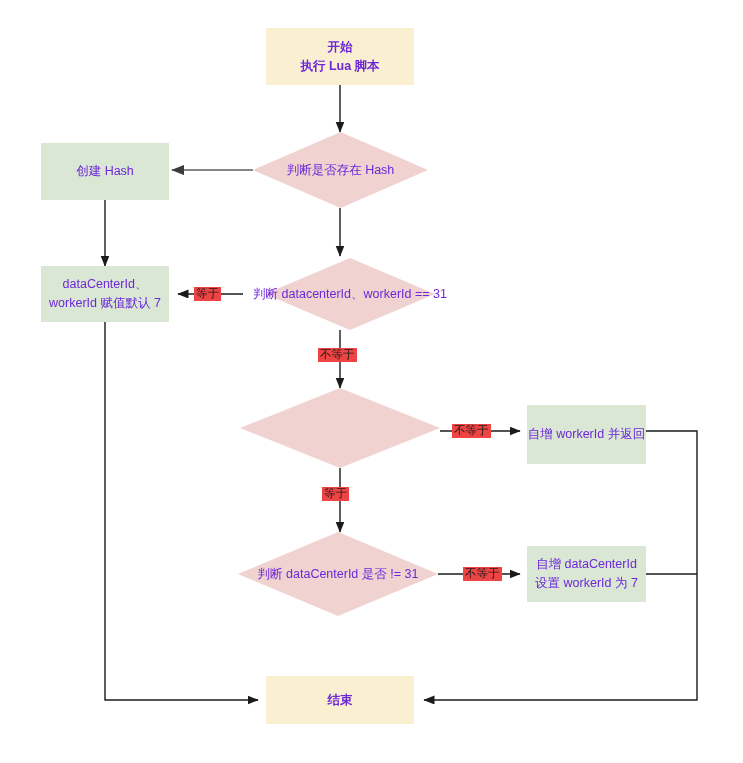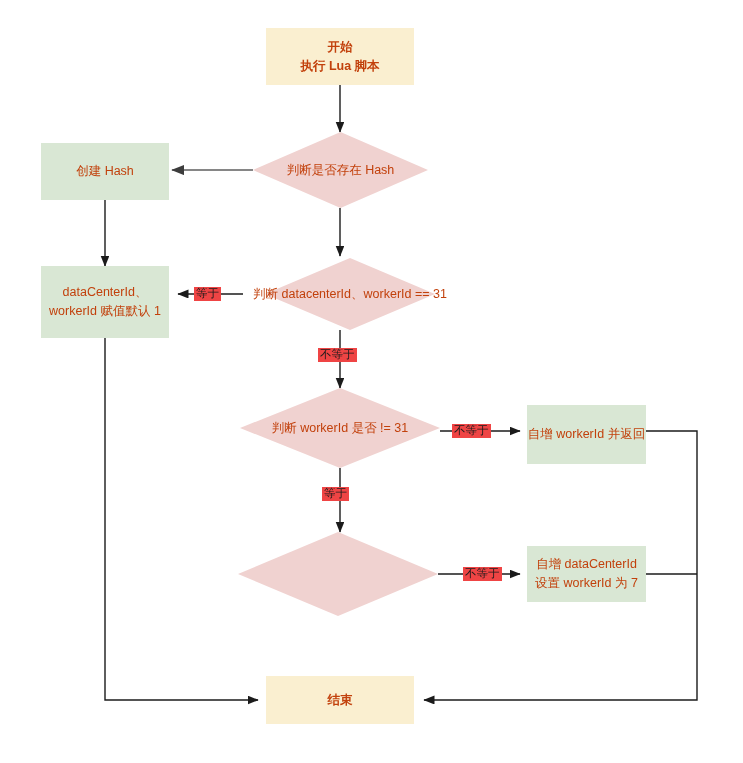--- a/index.html
+++ b/index.html
@@ -22,21 +22,21 @@
     height: 763px;
   }
   .node {
     position: absolute;
     box-sizing: border-box;
     display: flex;
     align-items: center;
     justify-content: center;
     text-align: center;
     font-size: 12.5px;
-    color: #c2410c;
+    color: #6d28d9;
     line-height: 1.5;
     white-space: nowrap;
   }
   .node-terminal {
     background: #faefd0;
     font-weight: bold;
   }
   .node-process {
     background: #d9e7d4;
   }
@@ -120,38 +120,38 @@
 
 <div class="node node-process" style="left:41px; top:143px; width:128px; height:57px;">
   <span>创建 Hash</span>
 </div>
 
 <div class="node node-decision" style="left:265px; top:258px; width:170px; height:72px;">
   <span class="diamond-shape"></span>
   <span class="diamond-label">判断 datacenterId、workerId == 31</span>
 </div>
 
-<div class="node node-process" style="left:41px; top:266px; width:128px; height:72px;">
+<div class="node node-process" style="left:41px; top:266px; width:128px; height:56px;">
   <div>
     <span class="node-line">dataCenterId、</span>
-    <span class="node-line">workerId 赋值默认 1</span>
+    <span class="node-line">workerId 赋值默认 7</span>
   </div>
 </div>
 
 <div class="node node-decision" style="left:240px; top:388px; width:200px; height:80px;">
   <span class="diamond-shape"></span>
-  <span class="diamond-label">判断 workerId 是否 != 31</span>
 </div>
 
 <div class="node node-process" style="left:527px; top:405px; width:119px; height:59px;">
   <span>自增 workerId 并返回</span>
 </div>
 
 <div class="node node-decision" style="left:238px; top:532px; width:200px; height:84px;">
   <span class="diamond-shape"></span>
+  <span class="diamond-label">判断 dataCenterId 是否 != 31</span>
 </div>
 
 <div class="node node-process" style="left:527px; top:546px; width:119px; height:56px;">
   <div>
     <span class="node-line">自增 dataCenterId</span>
     <span class="node-line">设置 workerId 为 7</span>
   </div>
 </div>
 
 <div class="node node-terminal" style="left:266px; top:676px; width:148px; height:48px;">

